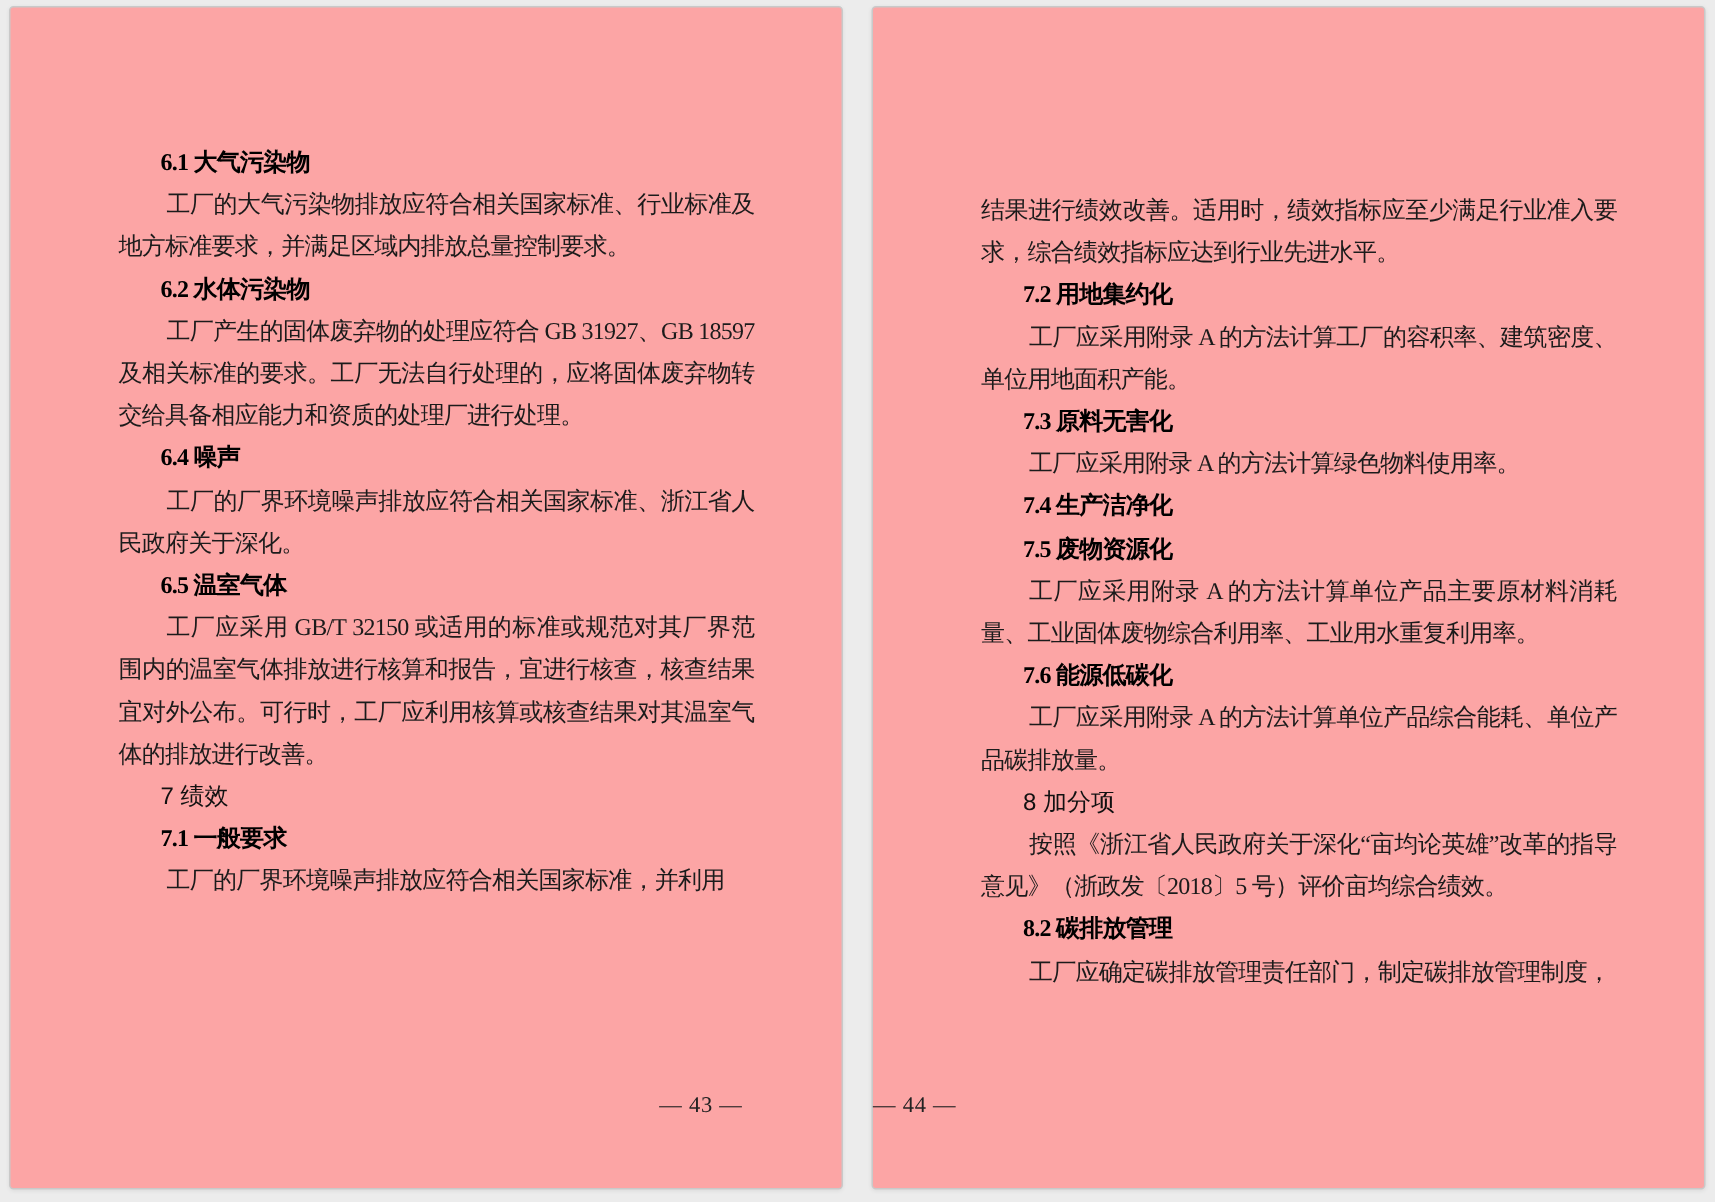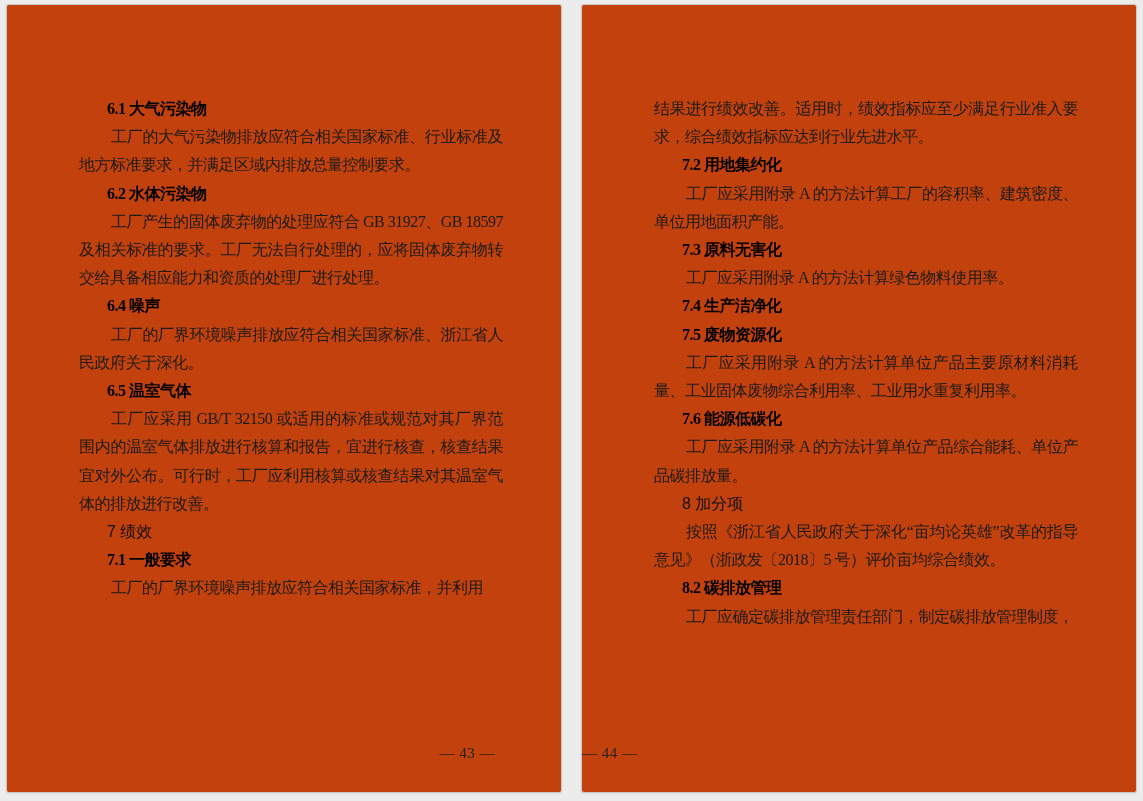--- a/index.html
+++ b/index.html
@@ -16,21 +16,21 @@
     position: relative;
     width: 1143px;
     height: 801px;
   }
 
   .page {
     position: absolute;
     top: 4px;
     width: 556px;
     height: 789px;
-    background: #c2410c;
+    background: #fca5a5;
     border: 1px solid #c9c9c9;
     border-radius: 3px;
     box-shadow: 0 1px 3px rgba(0,0,0,0.07);
     box-sizing: border-box;
   }
   .page-left  { left: 6px; }
   .page-right { left: 581px; }
 
   .page-content {
     position: absolute;
@@ -42,38 +42,38 @@
     letter-spacing: -0.5px;
     line-height: 28.2px;
   }
 
   .blk { margin: 0; }
 
   .blk-p {
     text-align: justify;
     text-indent: 2em;
   }
-  .blk-p.no-indent { text-indent: 0; }
+  .blk-p.no-indent { text-indent: 0; margin-top: 32px; }
 
   .blk-h2 {
     font-weight: 700;
     text-indent: 1.75em;
     color: #000000;
   }
   .blk-h1 {
     font-family: "Liberation Sans", "DejaVu Sans", sans-serif;
     font-weight: 400;
     text-indent: 1.75em;
     color: #111111;
     letter-spacing: 0;
   }
 
   .page-footer {
     position: absolute;
-    bottom: 30px;
+    bottom: 46px;
     left: 0;
     right: 0;
     font-size: 15px;
     color: #222222;
     letter-spacing: 0.5px;
   }
   .page-left  .page-footer { text-align: right; padding-right: 66px; }
   .page-right .page-footer { text-align: left;   }
 </style>
 </head>

